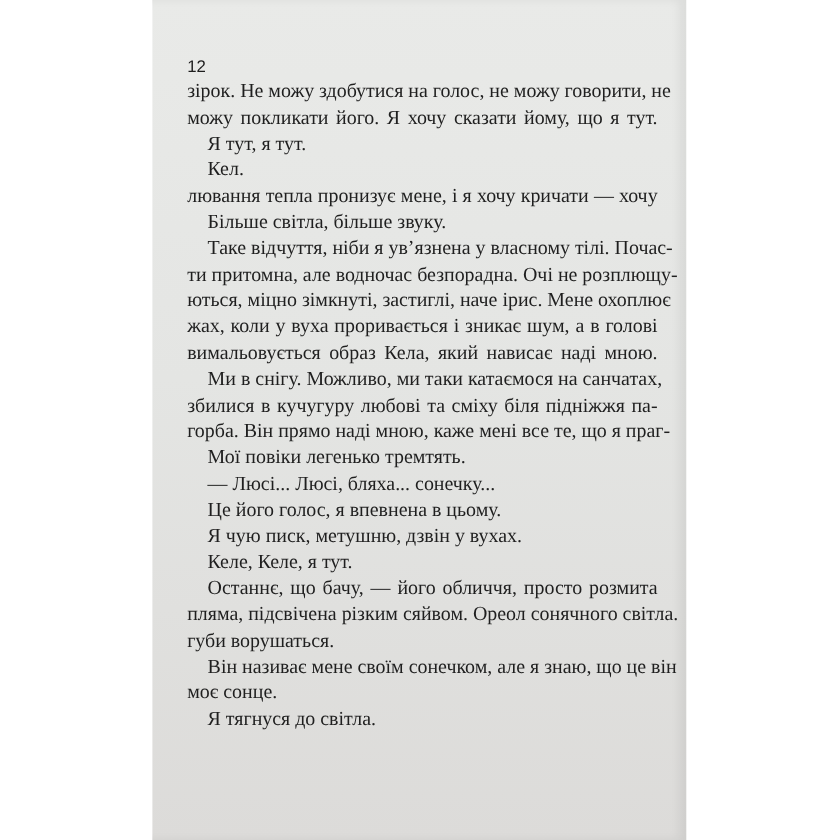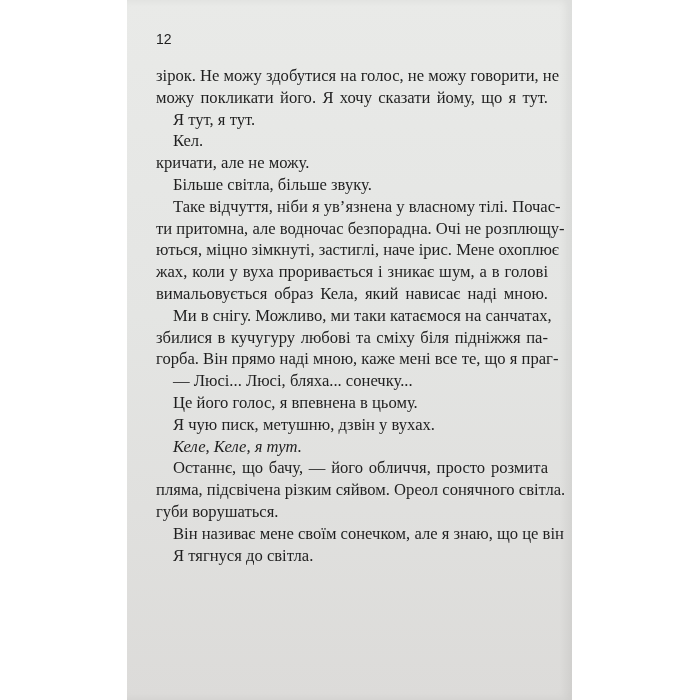--- a/index.html
+++ b/index.html
@@ -22,21 +22,21 @@
     top: 0;
     width: 445px;
     height: 700px;
     background: linear-gradient(180deg, #e9eae8 0%, #e4e5e3 45%, #dcdbd9 100%);
     box-shadow: inset -6px 0 8px rgba(0,0,0,0.06);
     overflow: hidden;
   }
   .page-number {
     position: absolute;
     left: 29px;
-    top: 31px;
+    top: 47px;
     font-family: "Liberation Sans", sans-serif;
     font-size: 14px;
     color: #1e1e1e;
   }
   .text-block {
     position: absolute;
     left: 29px;
     top: 65px;
     width: 392px;
     font-family: "Liberation Serif", serif;
@@ -49,48 +49,49 @@
     height: 21.8px;
   }
   .line.justify {
     text-align: justify;
     text-align-last: justify;
   }
   .line.indent {
     padding-left: 17px;
   }
   .italic {
-    font-style: italic;
   }
 </style>
 </head>
 <body>
 
 <div class="stage">
   <div class="page">
     <div class="page-number">12</div>
     <div class="text-block" id="text-block">
         <div class="line justify">зірок. Не можу здобутися на голос, не можу говорити, не</div>
         <div class="line justify">можу покликати його. Я хочу сказати йому, що я тут.</div>
         <div class="line indent">Я тут, я тут.</div>
         <div class="line indent">Кел.</div>
-        <div class="line">кричати, але не можу.</div>
+        <div class="line justify">лювання тепла пронизує мене, і я хочу кричати — хочу</div>
         <div class="line indent">Більше світла, більше звуку.</div>
         <div class="line indent justify">Таке відчуття, ніби я ув’язнена у власному тілі. Почас-</div>
         <div class="line justify">ти притомна, але водночас безпорадна. Очі не розплющу-</div>
         <div class="line justify">ються, міцно зімкнуті, застиглі, наче ірис. Мене охоплює</div>
         <div class="line justify">жах, коли у вуха проривається і зникає шум, а в голові</div>
         <div class="line justify">вимальовується образ Кела, який нависає наді мною.</div>
         <div class="line indent justify">Ми в снігу. Можливо, ми таки катаємося на санчатах,</div>
         <div class="line justify">збилися в кучугуру любові та сміху біля підніжжя па-</div>
         <div class="line justify">горба. Він прямо наді мною, каже мені все те, що я праг-</div>
+        <div class="line indent">Мої повіки легенько тремтять.</div>
         <div class="line indent">— Люсі... Люсі, бляха... сонечку...</div>
         <div class="line indent">Це його голос, я впевнена в цьому.</div>
         <div class="line indent">Я чую писк, метушню, дзвін у вухах.</div>
         <div class="line indent italic">Келе, Келе, я тут.</div>
         <div class="line indent justify">Останнє, що бачу, — його обличчя, просто розмита</div>
         <div class="line justify">пляма, підсвічена різким сяйвом. Ореол сонячного світла.</div>
         <div class="line">губи ворушаться.</div>
         <div class="line indent justify">Він називає мене своїм сонечком, але я знаю, що це він</div>
+        <div class="line">моє сонце.</div>
         <div class="line indent">Я тягнуся до світла.</div>
       </div>
   </div>
 </div>
 
 </body></html>

